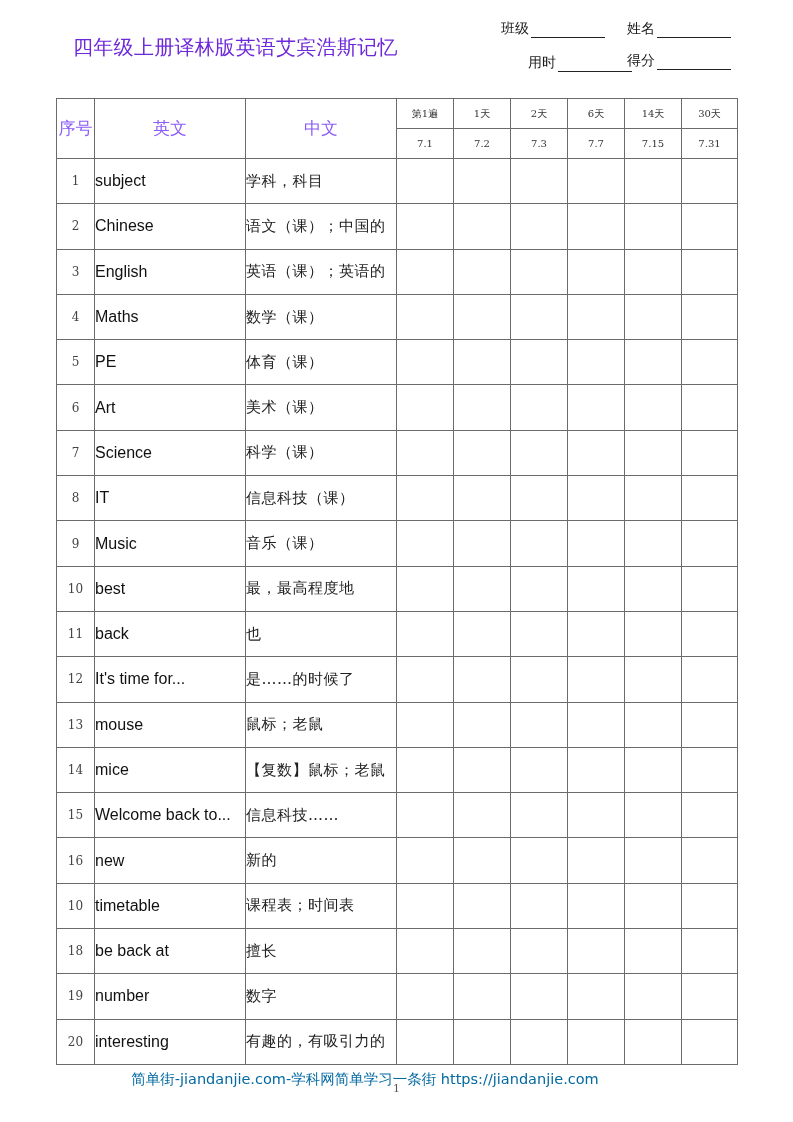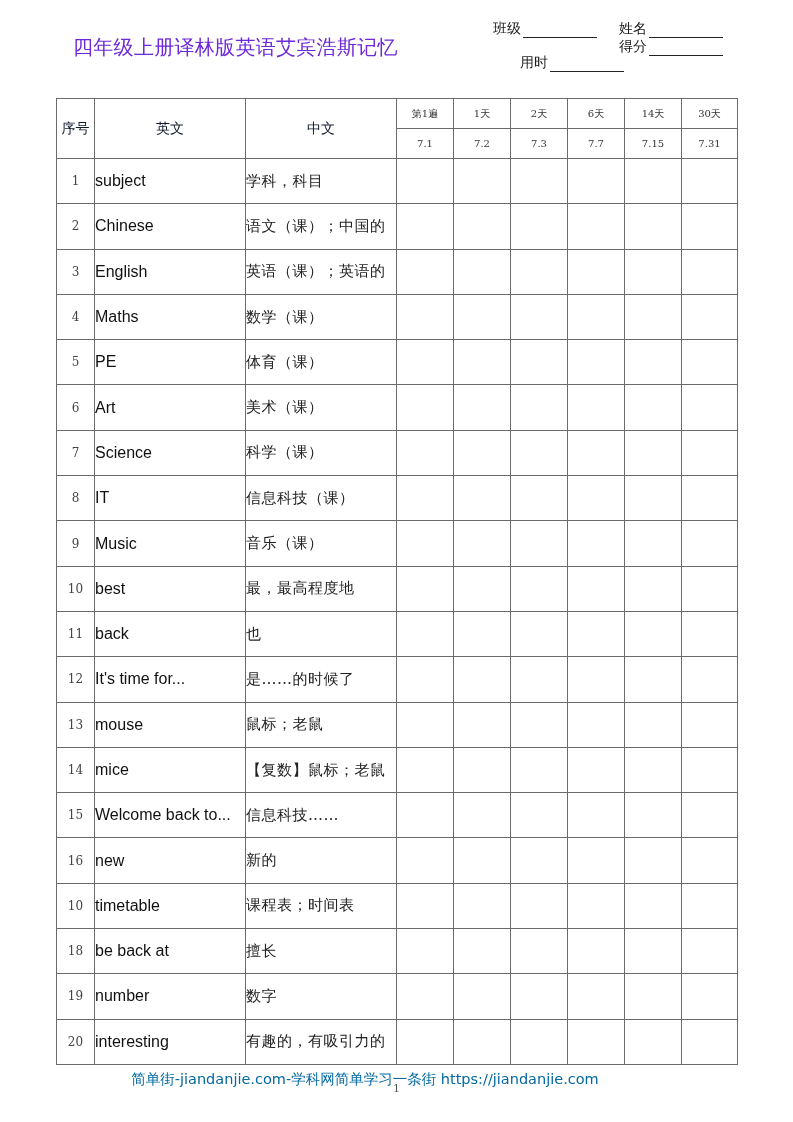--- a/index.html
+++ b/index.html
@@ -1,28 +1,28 @@
 <!DOCTYPE html>
 <html><head>
 <meta charset="utf-8">
 <style>
   html, body { margin: 0; padding: 0; background: #ffffff; }
   body { width: 793px; height: 1122px; position: relative; overflow: hidden;
          font-family: "DejaVu Serif", "Liberation Serif", serif; color: #222; }
   .title { position: absolute; left: 73px; top: 34px; font-size: 20px; letter-spacing: 0.3px; color: #6d28d9; }
-  .field { position: absolute; font-size: 14px; color: #1a1a1a; display: flex; align-items: flex-end; }
+  .field { position: absolute; font-size: 14px; color: #1a1a1a; display: flex; align-items: flex-end; margin-left: 8px; }
   .field .line { display: inline-block; width: 74px; border-bottom: 1.2px solid #222; height: 14px; margin-left: 2px; }
   .f-class { left: 493px; top: 20px; }
   .f-name  { left: 619px; top: 20px; }
   .f-time  { left: 520px; top: 54px; }
-  .f-score { left: 619px; top: 38px; }
+  .f-score { left: 619px; top: 52px; }
 
   table.words { position: absolute; left: 56px; top: 98px; border-collapse: collapse; table-layout: fixed; width: 681px; }
   table.words td, table.words th { border: 1px solid #6b6b6b; padding: 0; font-weight: normal; }
-  th.h-big { height: 59px; font-size: 14px; color: #0f172a; }
+  th.h-big { height: 59px; font-size: 17px; color: #8b5cf6; }
   th.h-small { height: 29px; font-size: 10px; color: #333; }
   td.num { text-align: center; font-size: 12px; color: #444; height: 44.3px; }
   td.en  { font-family: "Liberation Sans", "DejaVu Sans", sans-serif; font-size: 16px; color: #111; padding-left: 4px; white-space: nowrap; overflow: hidden; }
   td.zh  { font-size: 15px; color: #222; padding-left: 5px; white-space: nowrap; letter-spacing: 0.5px; }
   td.blank { }
   .footer { position: absolute; left: 0; width: 710px; top: 1070px; text-align: center;
             font-family: "DejaVu Sans", "Liberation Sans", sans-serif; font-size: 14.5px; color: #0369a1; margin-left: 10px; }
   .pageno { position: absolute; left: 393px; top: 1082px; font-size: 11px; color: #555; }
 </style>
 </head>

